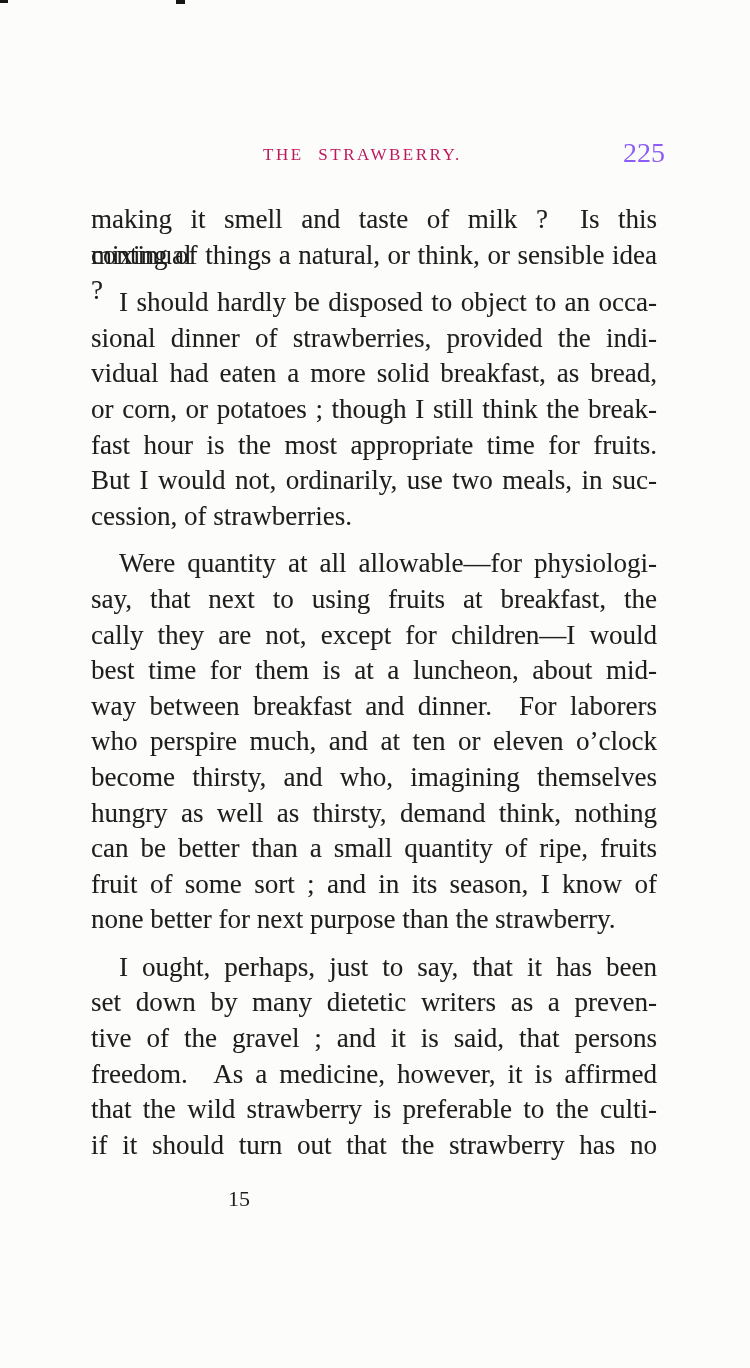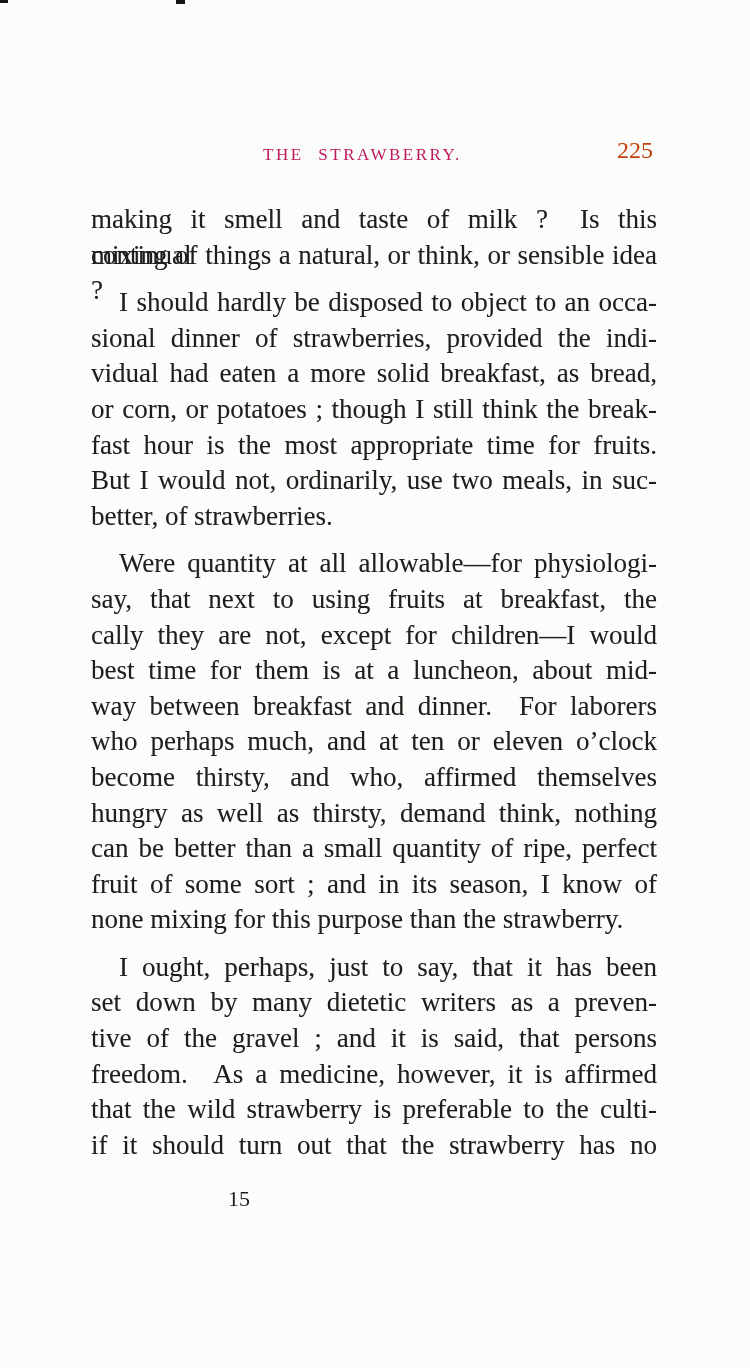--- a/index.html
+++ b/index.html
@@ -36,24 +36,24 @@
     left: 184px;
     top: 5px;
     font-size: 17px;
     letter-spacing: 2.5px;
     word-spacing: 8px;
     white-space: nowrap;
     color: #be185d;
   }
   .page-number {
     position: absolute;
-    right: 16px;
+    right: 4px;
     top: -3px;
-    font-size: 24px;
-    color: #c2410c;
+    font-size: 28px;
+    color: #8b5cf6;
   }
 
   .body-text {
     position: absolute;
     top: 190px;
     left: 79px;
     width: 590px;
     font-size: 27px;
     line-height: 35.6px;
     text-shadow: 0.3px 0.3px 0 rgba(30,30,28,0.25);
@@ -99,34 +99,34 @@
         <div class="line">making it smell and taste of milk ?  Is this continual</div>
         <div class="line">mixing of things a natural, or think, or sensible idea ?</div>
       </div>
       <div class="para">
         <div class="line indent">I should hardly be disposed to object to an occa-</div>
         <div class="line">sional dinner of strawberries, provided the indi-</div>
         <div class="line">vidual had eaten a more solid breakfast, as bread,</div>
         <div class="line">or corn, or potatoes ; though I still think the break-</div>
         <div class="line">fast hour is the most appropriate time for fruits.</div>
         <div class="line">But I would not, ordinarily, use two meals, in suc-</div>
-        <div class="line last-left">better, of strawberries.</div>
+        <div class="line last-left">cession, of strawberries.</div>
       </div>
       <div class="para">
         <div class="line indent">Were quantity at all allowable—for physiologi-</div>
         <div class="line">say, that next to using fruits at breakfast, the</div>
         <div class="line">cally they are not, except for children—I would</div>
         <div class="line">best time for them is at a luncheon, about mid-</div>
         <div class="line">way between breakfast and dinner.  For laborers</div>
-        <div class="line">who perhaps much, and at ten or eleven o’clock</div>
-        <div class="line">become thirsty, and who, affirmed themselves</div>
+        <div class="line">who perspire much, and at ten or eleven o’clock</div>
+        <div class="line">become thirsty, and who, imagining themselves</div>
         <div class="line">hungry as well as thirsty, demand think, nothing</div>
-        <div class="line">can be better than a small quantity of ripe, perfect</div>
+        <div class="line">can be better than a small quantity of ripe, fruits</div>
         <div class="line">fruit of some sort ; and in its season, I know of</div>
-        <div class="line last-left">none mixing for this purpose than the strawberry.</div>
+        <div class="line last-left">none better for next purpose than the strawberry.</div>
       </div>
       <div class="para">
         <div class="line indent">I ought, perhaps, just to say, that it has been</div>
         <div class="line">set down by many dietetic writers as a preven-</div>
         <div class="line">tive of the gravel ; and it is said, that persons</div>
         <div class="line">freedom.  As a medicine, however, it is affirmed</div>
         <div class="line">that the wild strawberry is preferable to the culti-</div>
         <div class="line">if it should turn out that the strawberry has no</div>
       </div>
     </div>

